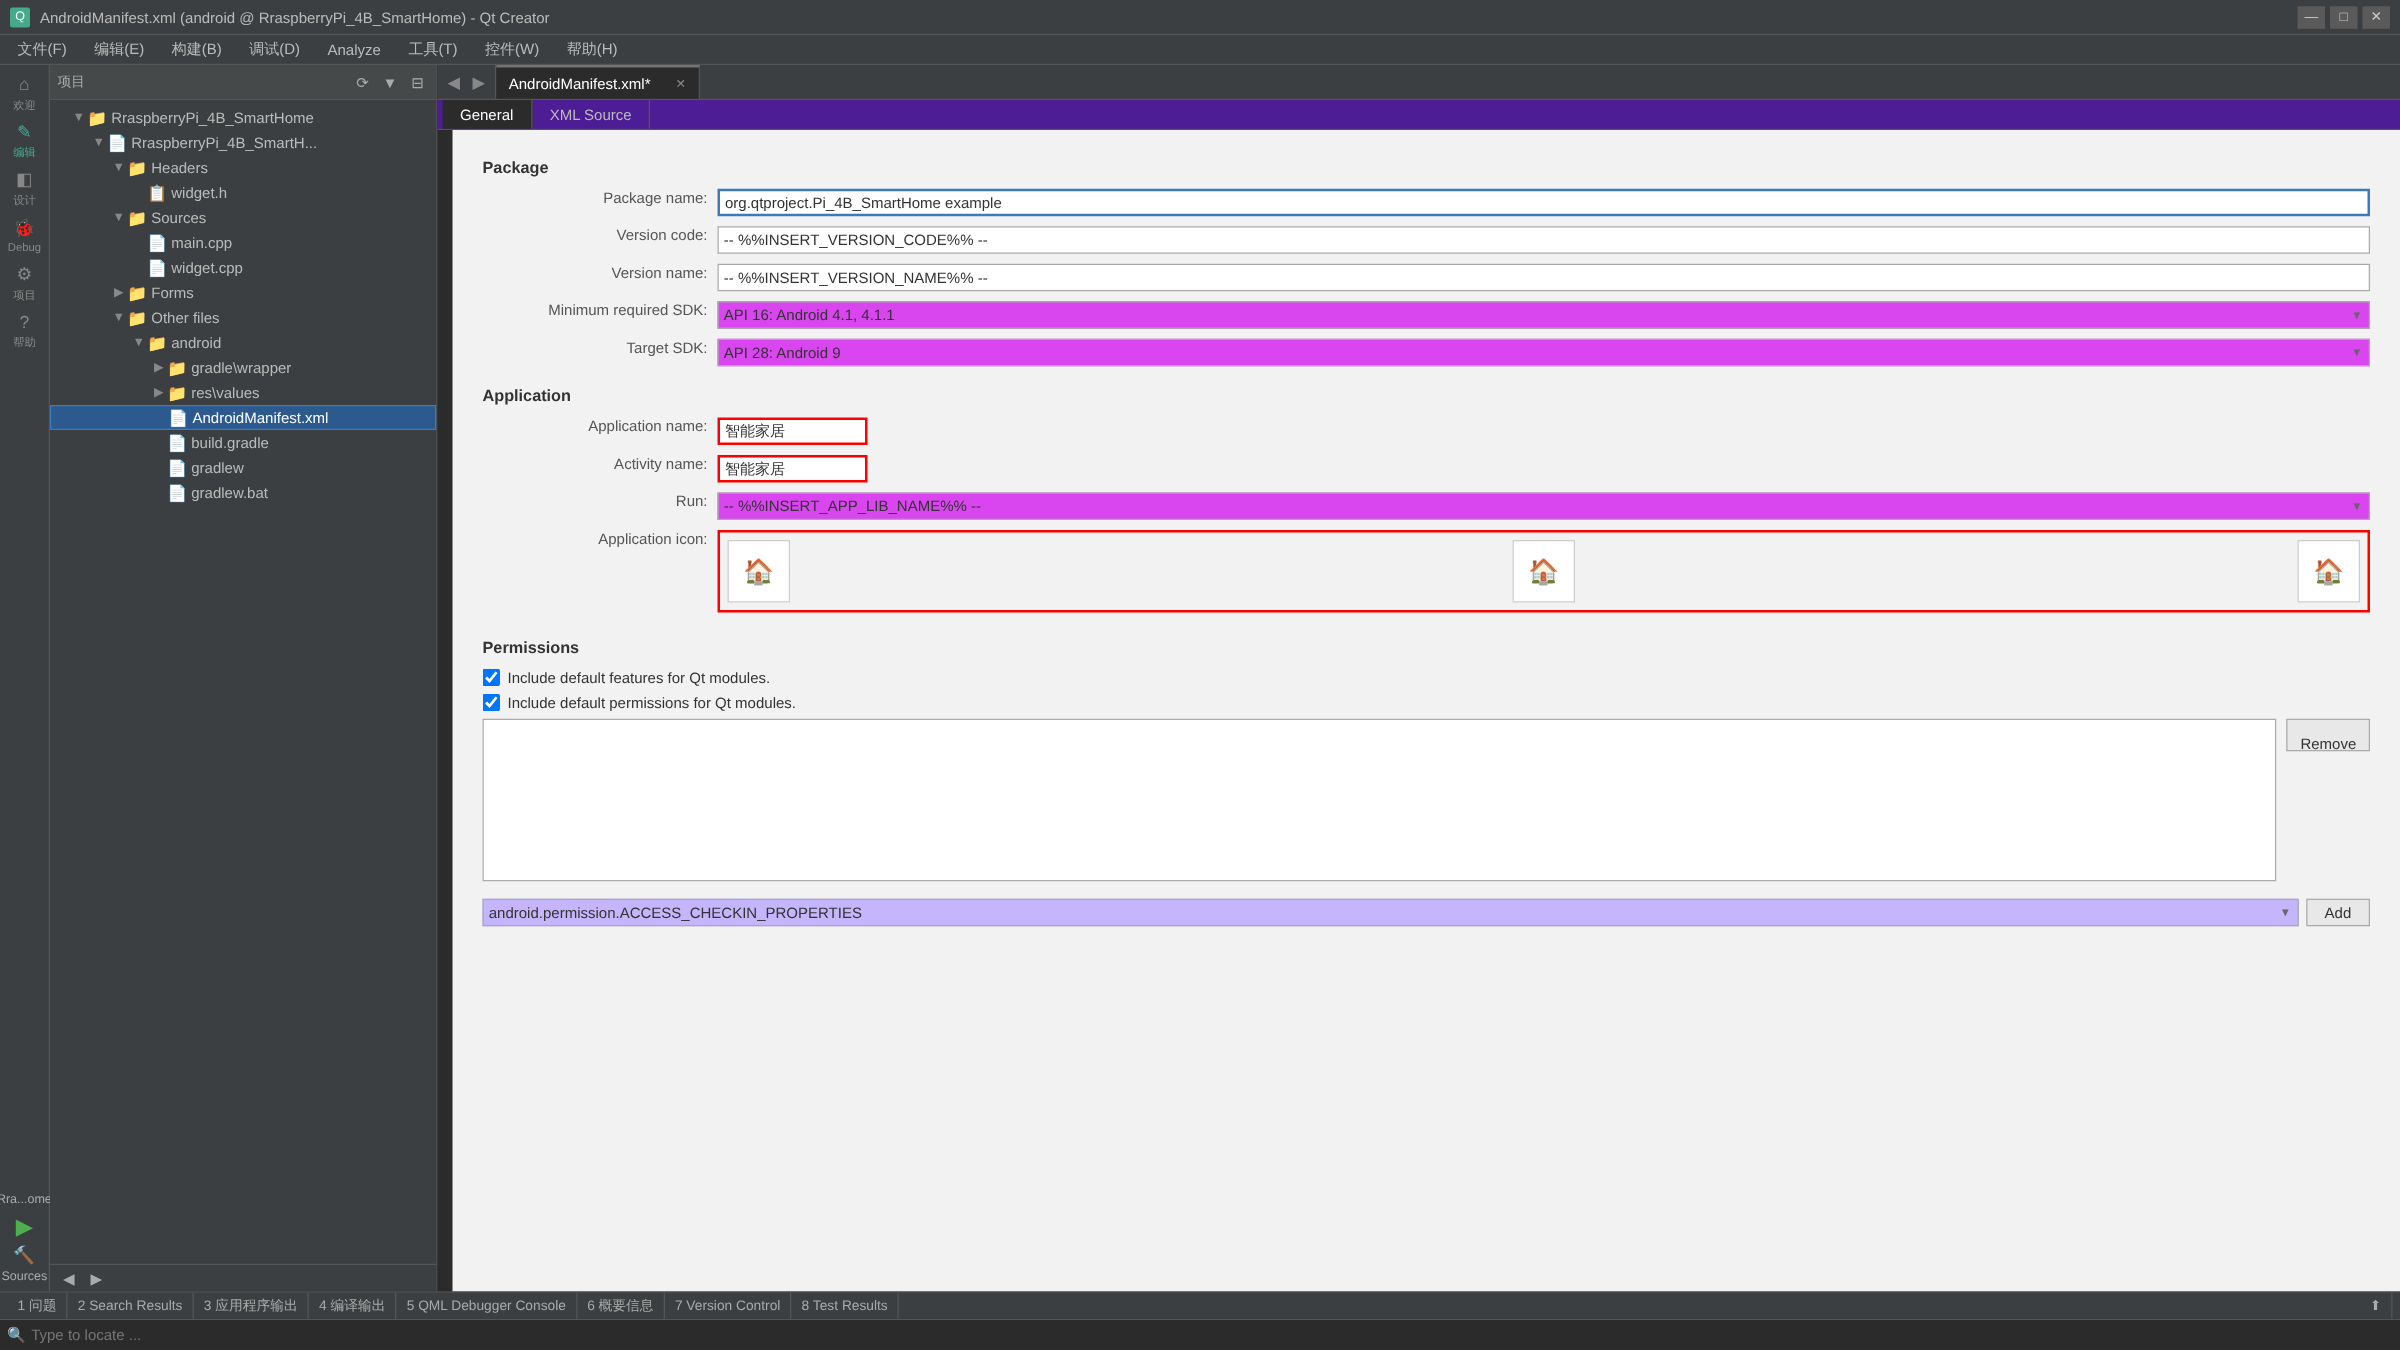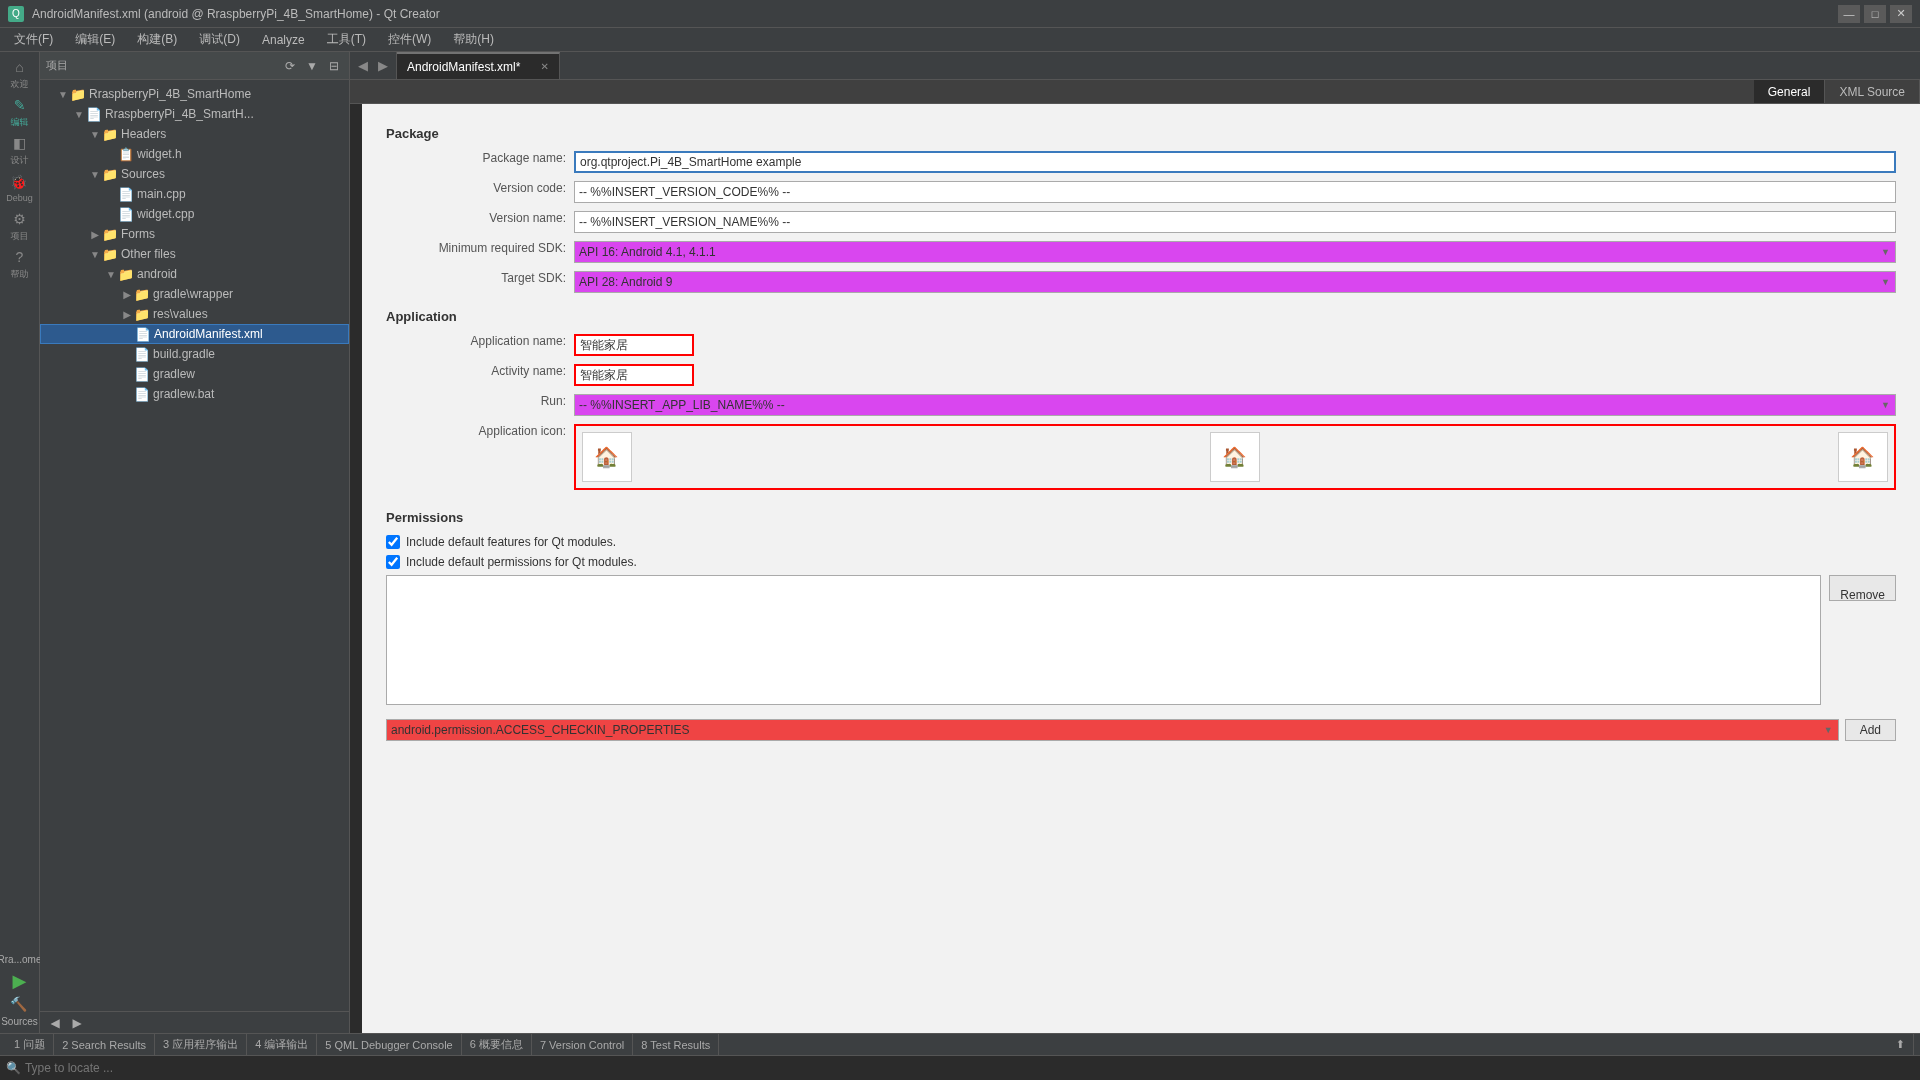--- a/index.html
+++ b/index.html
@@ -172,27 +172,26 @@
       padding: 0 10px; gap: 6px; cursor: pointer;
       font-size: 12px; color: #bbb;
       border-right: 1px solid #555;
     }
     .tab.active { background: #2b2b2b; color: #fff; border-top: 2px solid #737373; gap: 20px; }
     .tab-close { font-size: 10px; color: #888; cursor: pointer; }
 
     
     #sub-tab-bar {
       height: 24px;
-      background: #404040;
+      background: #4c1d95;
       display: flex;
       align-items: center;
       border-bottom: 1px solid #555;
       padding-left: 4px;
       gap: 0;
-      justify-content: flex-end;
     }
     .sub-tab {
       padding: 0 14px;
       height: 100%;
       display: flex; align-items: center;
       font-size: 12px; color: #bbb;
       cursor: pointer;
       border-right: 1px solid #555;
     }
     .sub-tab.active { background: #2b2b2b; color: #fff; }
@@ -321,21 +320,21 @@
       top: 50%;
       transform: translateY(-50%);
       font-size: 9px;
       color: #666;
       pointer-events: none;
     }
     .perm-select-wrapper select {
       width: 100%;
       height: 22px;
       border: 1px solid #aaa;
-      background: #ef4444;
+      background: #c4b5fd;
       padding: 0 4px;
       font-size: 12px;
       color: #333;
       appearance: none;
     }
     .add-btn {
       height: 22px;
       padding: 0 14px;
       background: #e8e8e8;
       border: 1px solid #aaa;

